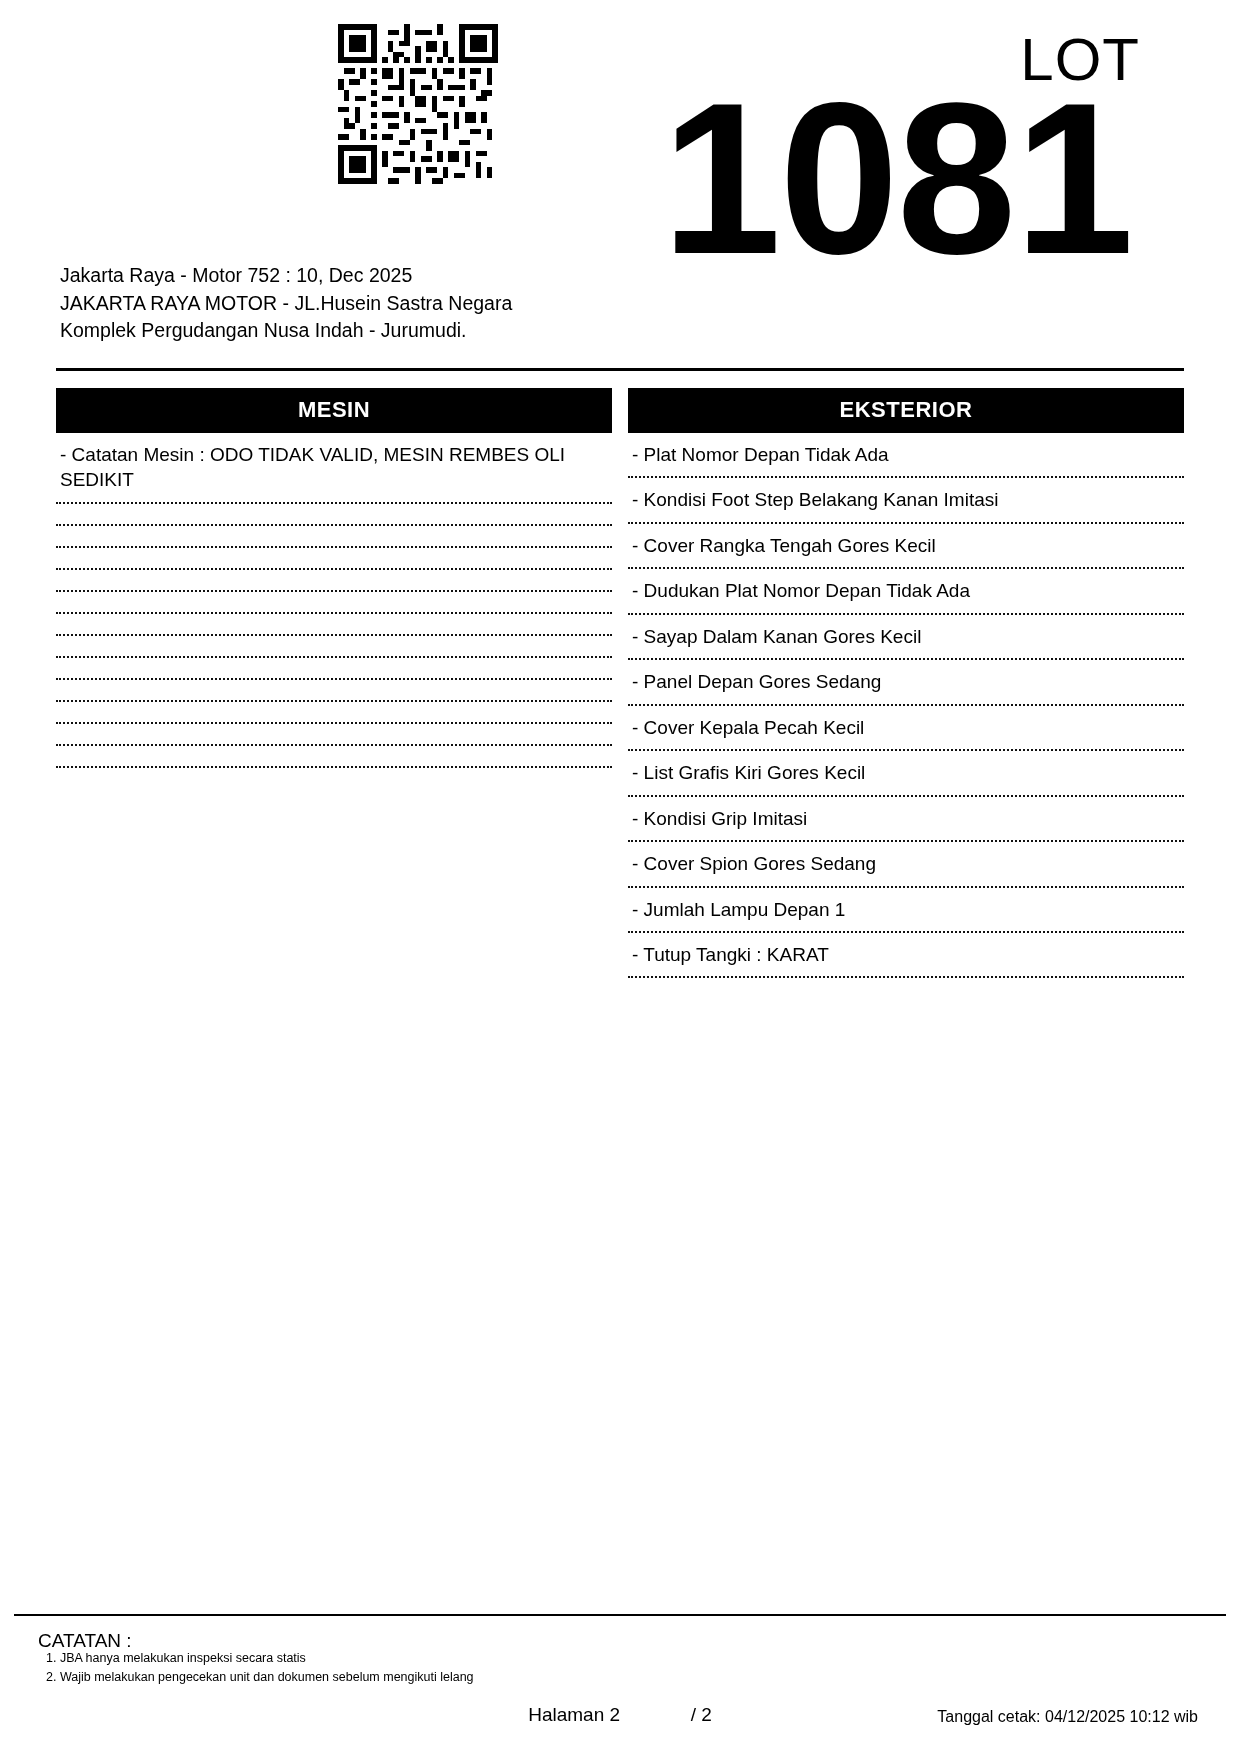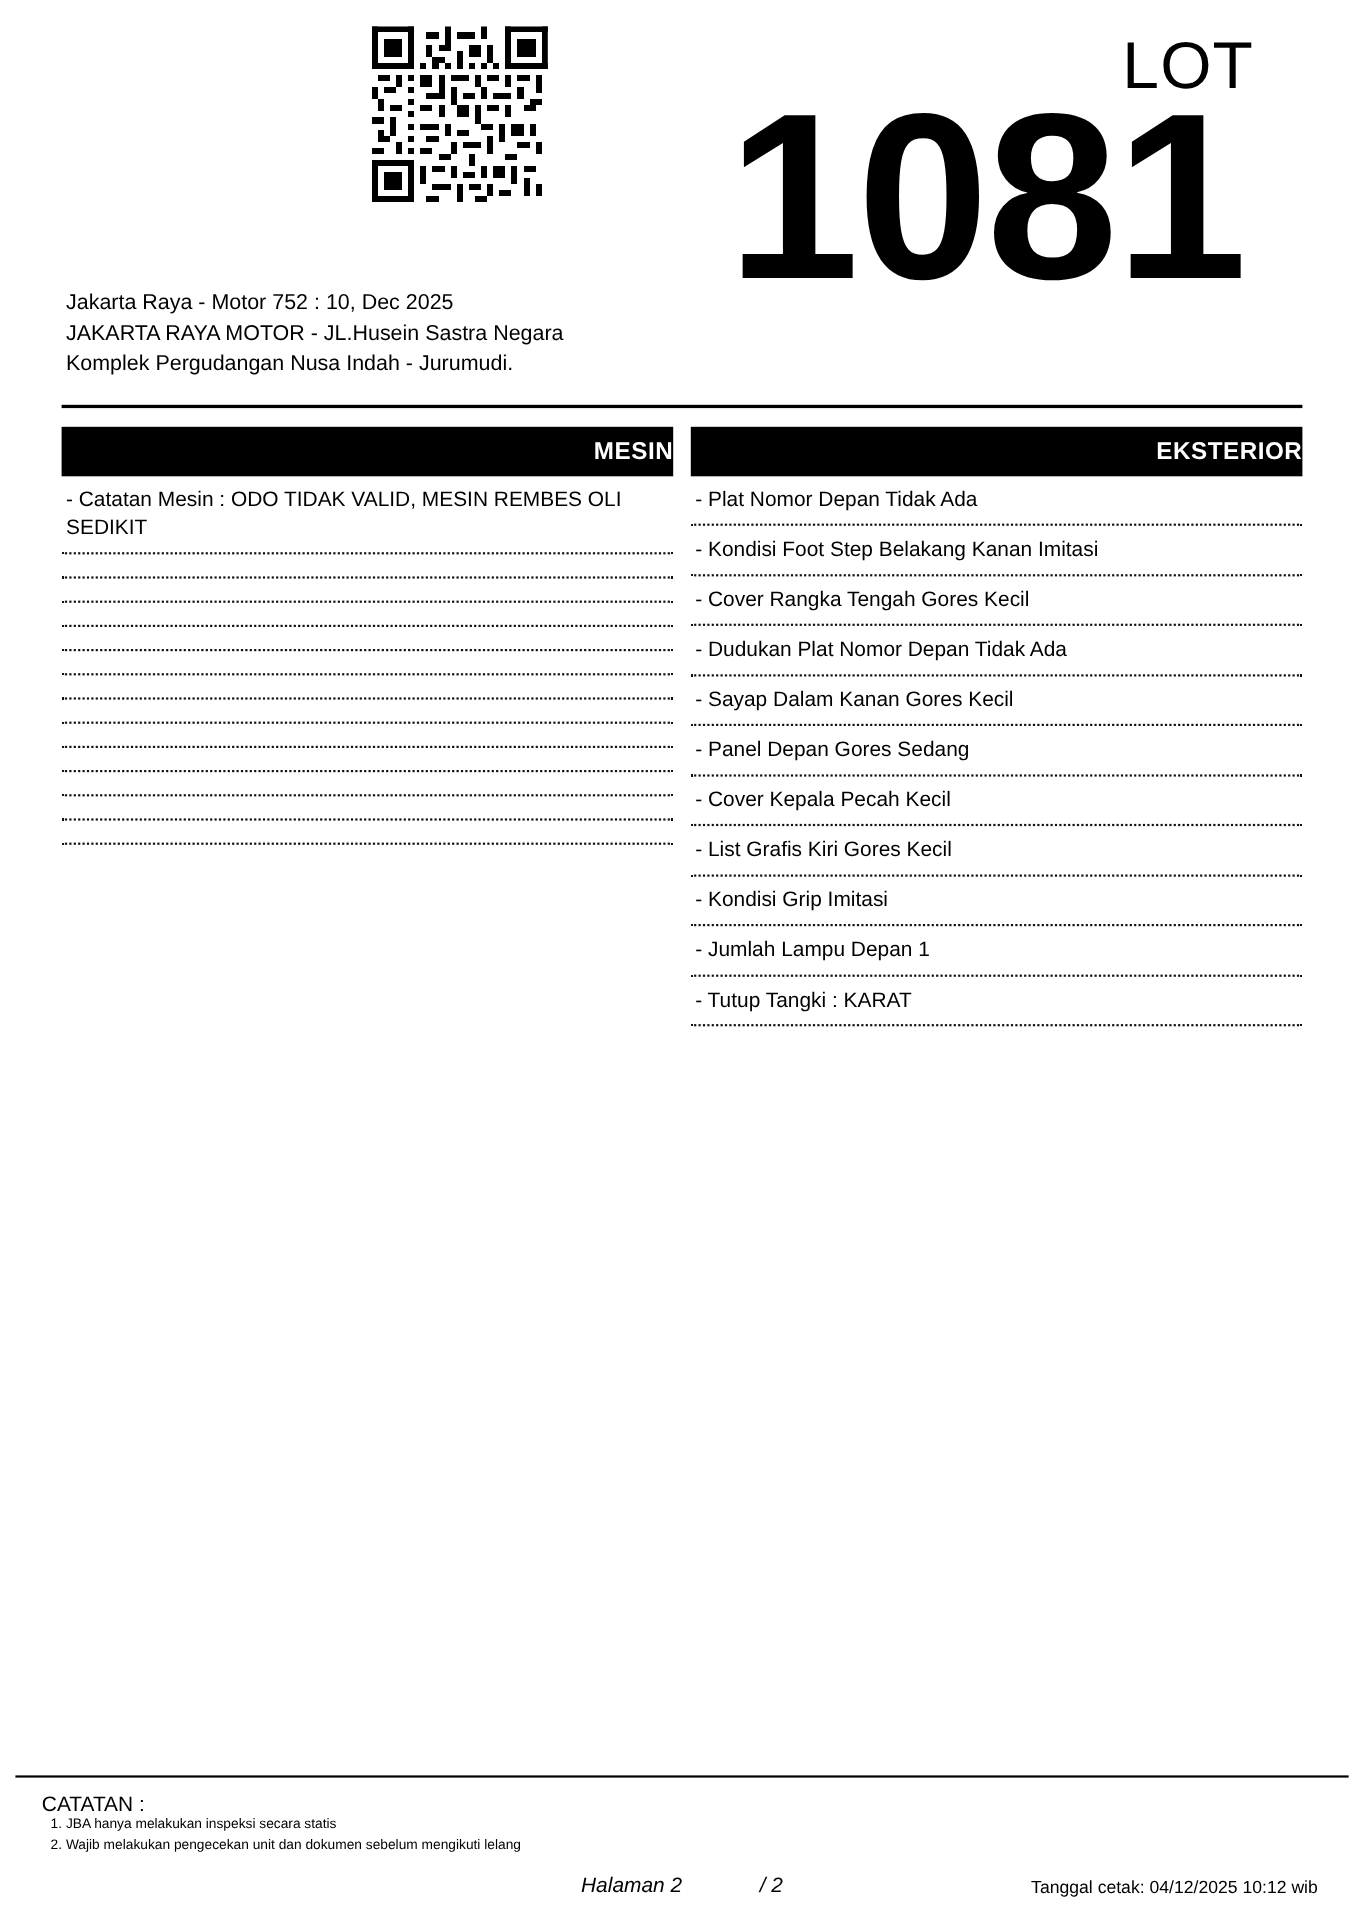--- a/index.html
+++ b/index.html
@@ -89,21 +89,21 @@
     top: 388px;
     width: 1128px;
     display: flex;
     gap: 16px;
   }
   .col { width: 556px; }
 
   .col-title {
     background: #000;
     color: #fff;
-    text-align: right;
+    text-align: center;
     font-size: 22px;
     font-weight: bold;
     letter-spacing: 0.5px;
     padding: 9px 0 10px 0;
   }
 
   .items { margin-top: 0; }
 
   .item {
     font-size: 19px;
@@ -143,21 +143,20 @@
     font-size: 12.5px;
     line-height: 1.55;
   }
   .page-num {
     position: absolute;
     left: 0;
     top: 74px;
     width: 1240px;
     text-align: center;
     font-size: 19px;
-    font-style: italic;
   }
   .page-num .sep { display: inline-block; width: 60px; }
   .print-date {
     position: absolute;
     right: 42px;
     top: 78px;
     font-size: 16px;
   }
 </style>
 </head>
@@ -324,20 +323,21 @@
       <div class="items">
         <div class="item">- Plat Nomor Depan Tidak Ada</div>
         <div class="item">- Kondisi Foot Step Belakang Kanan Imitasi</div>
         <div class="item">- Cover Rangka Tengah Gores Kecil</div>
         <div class="item">- Dudukan Plat Nomor Depan Tidak Ada</div>
         <div class="item">- Sayap Dalam Kanan Gores Kecil</div>
         <div class="item">- Panel Depan Gores Sedang</div>
         <div class="item">- Cover Kepala Pecah Kecil</div>
         <div class="item">- List Grafis Kiri Gores Kecil</div>
         <div class="item">- Kondisi Grip Imitasi</div>
+        <div class="item">- Cover Spion Gores Sedang</div>
         <div class="item">- Jumlah Lampu Depan 1</div>
         <div class="item">- Tutup Tangki : KARAT</div>
       </div>
     </div>
 
   </div>
 
   <div class="footer">
     <div class="foot-rule"></div>
     <div class="catatan-title">CATATAN :</div>

